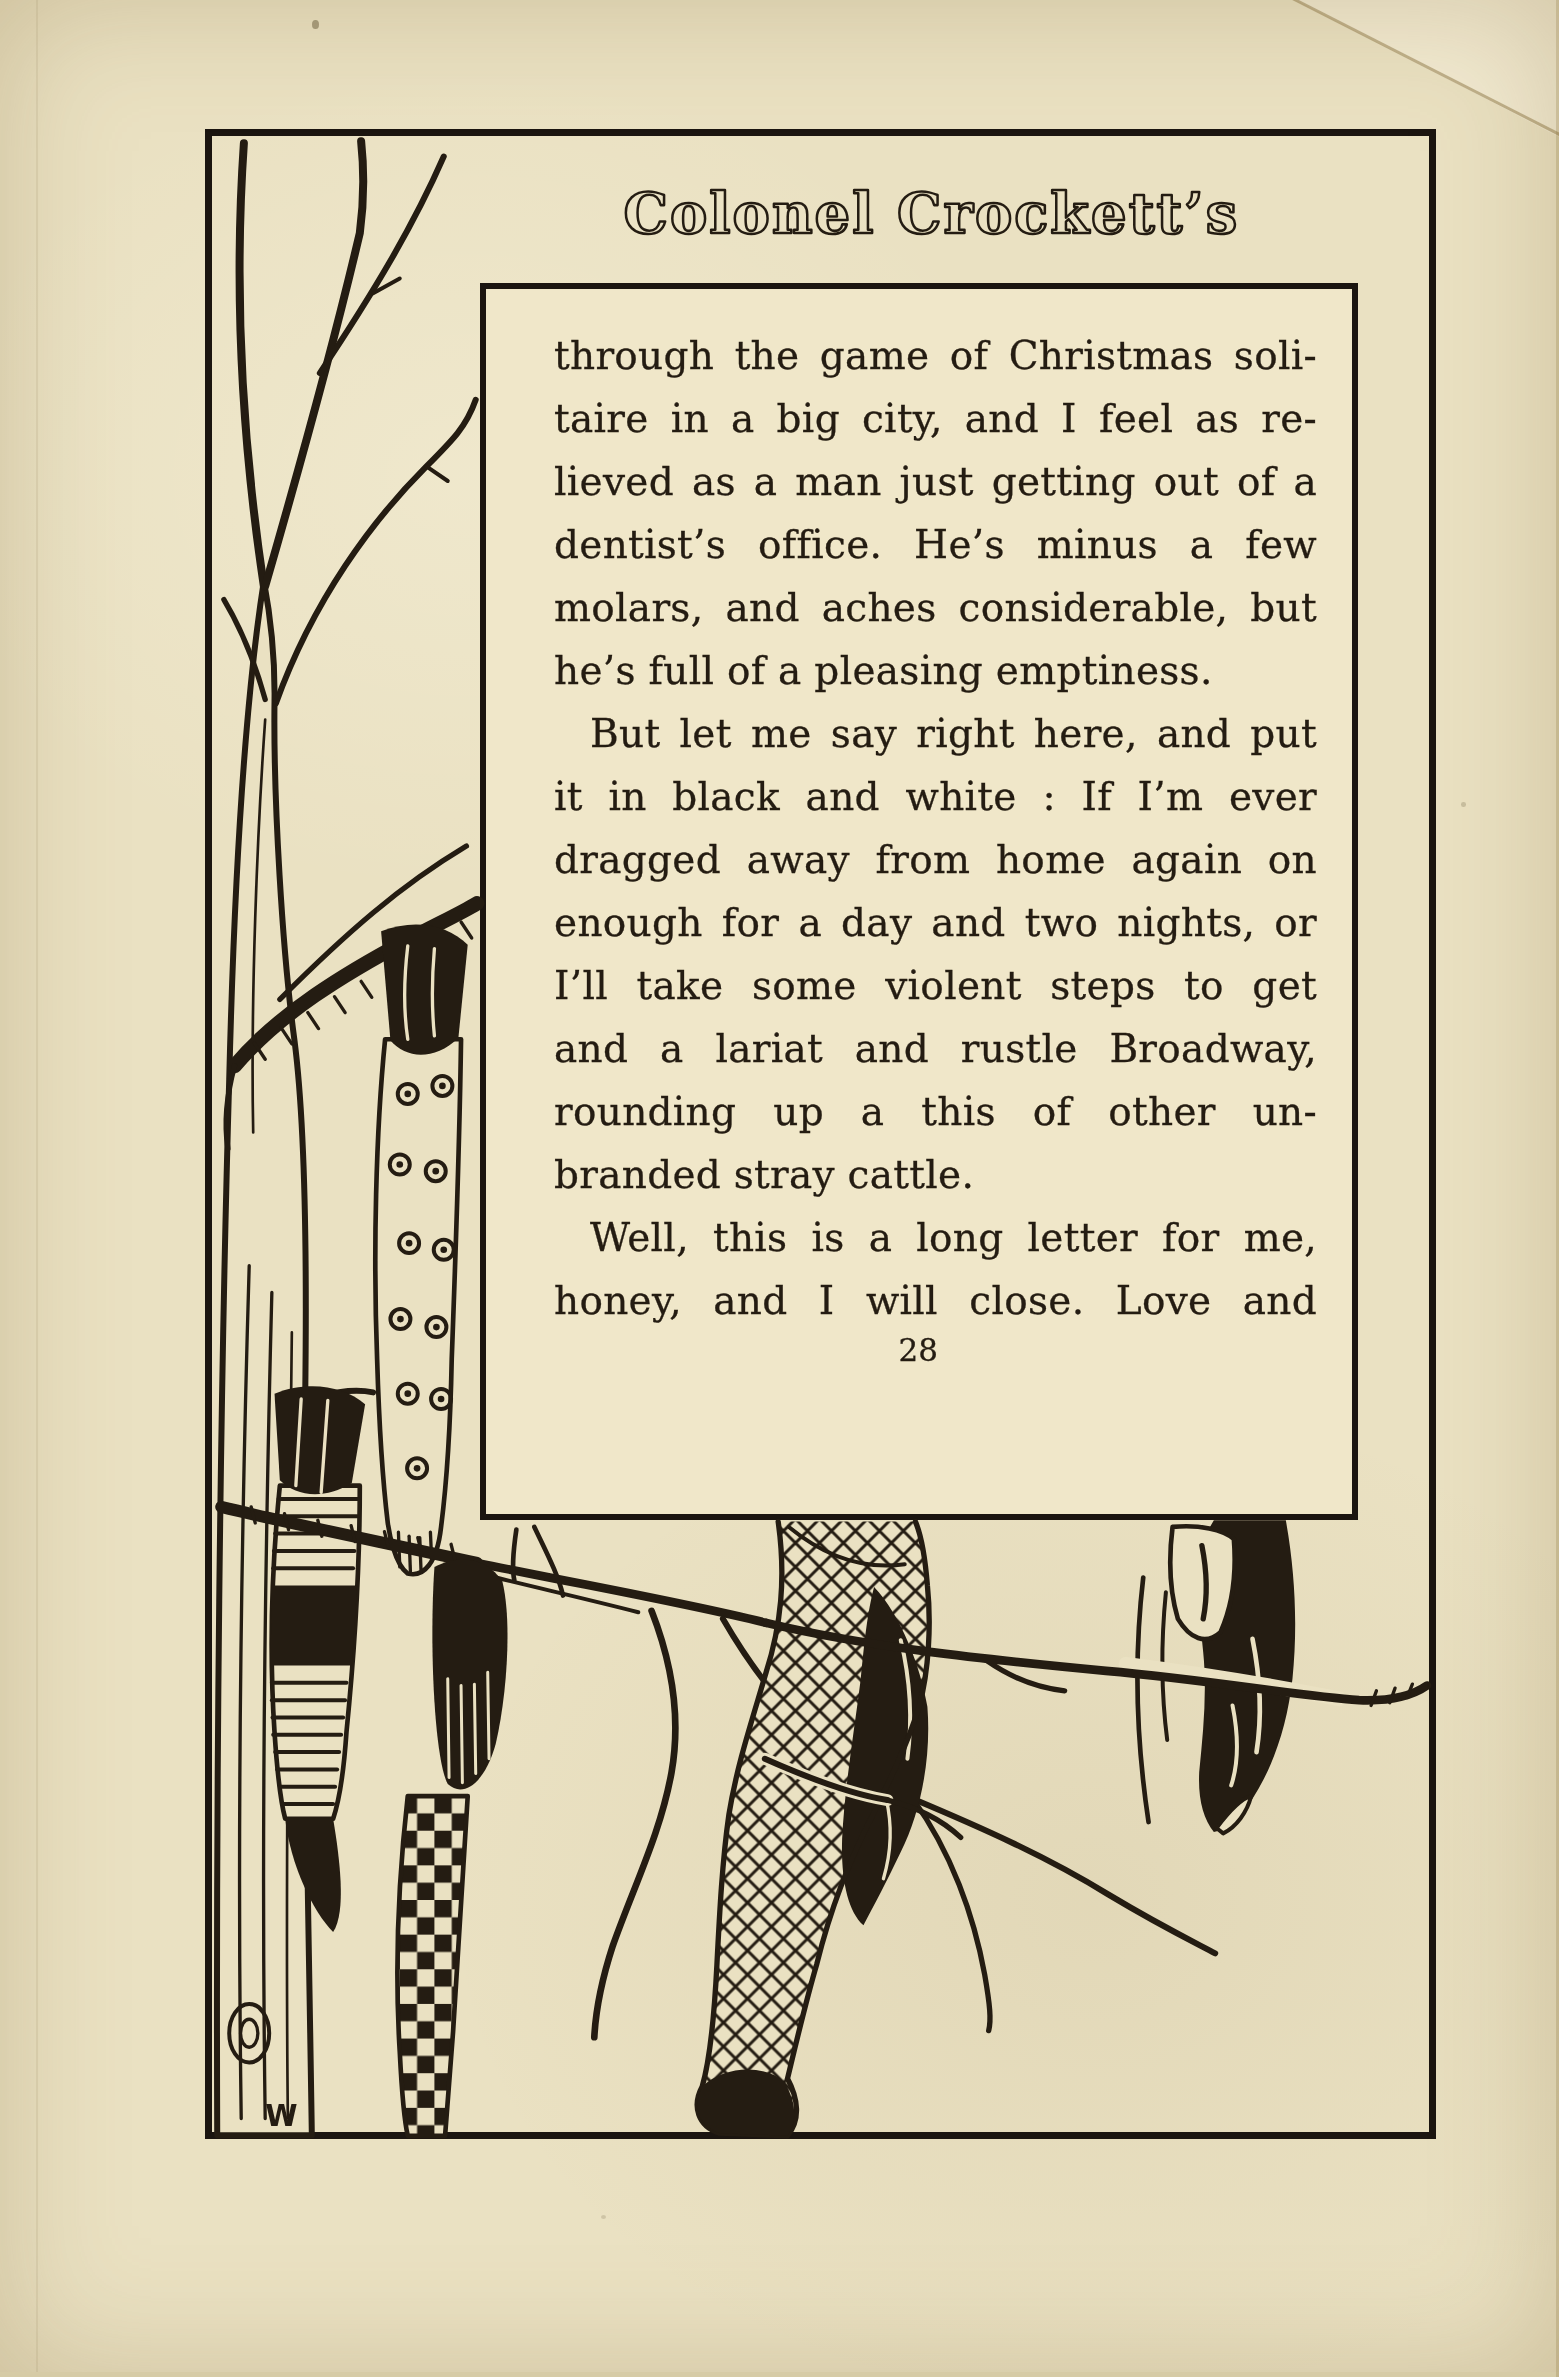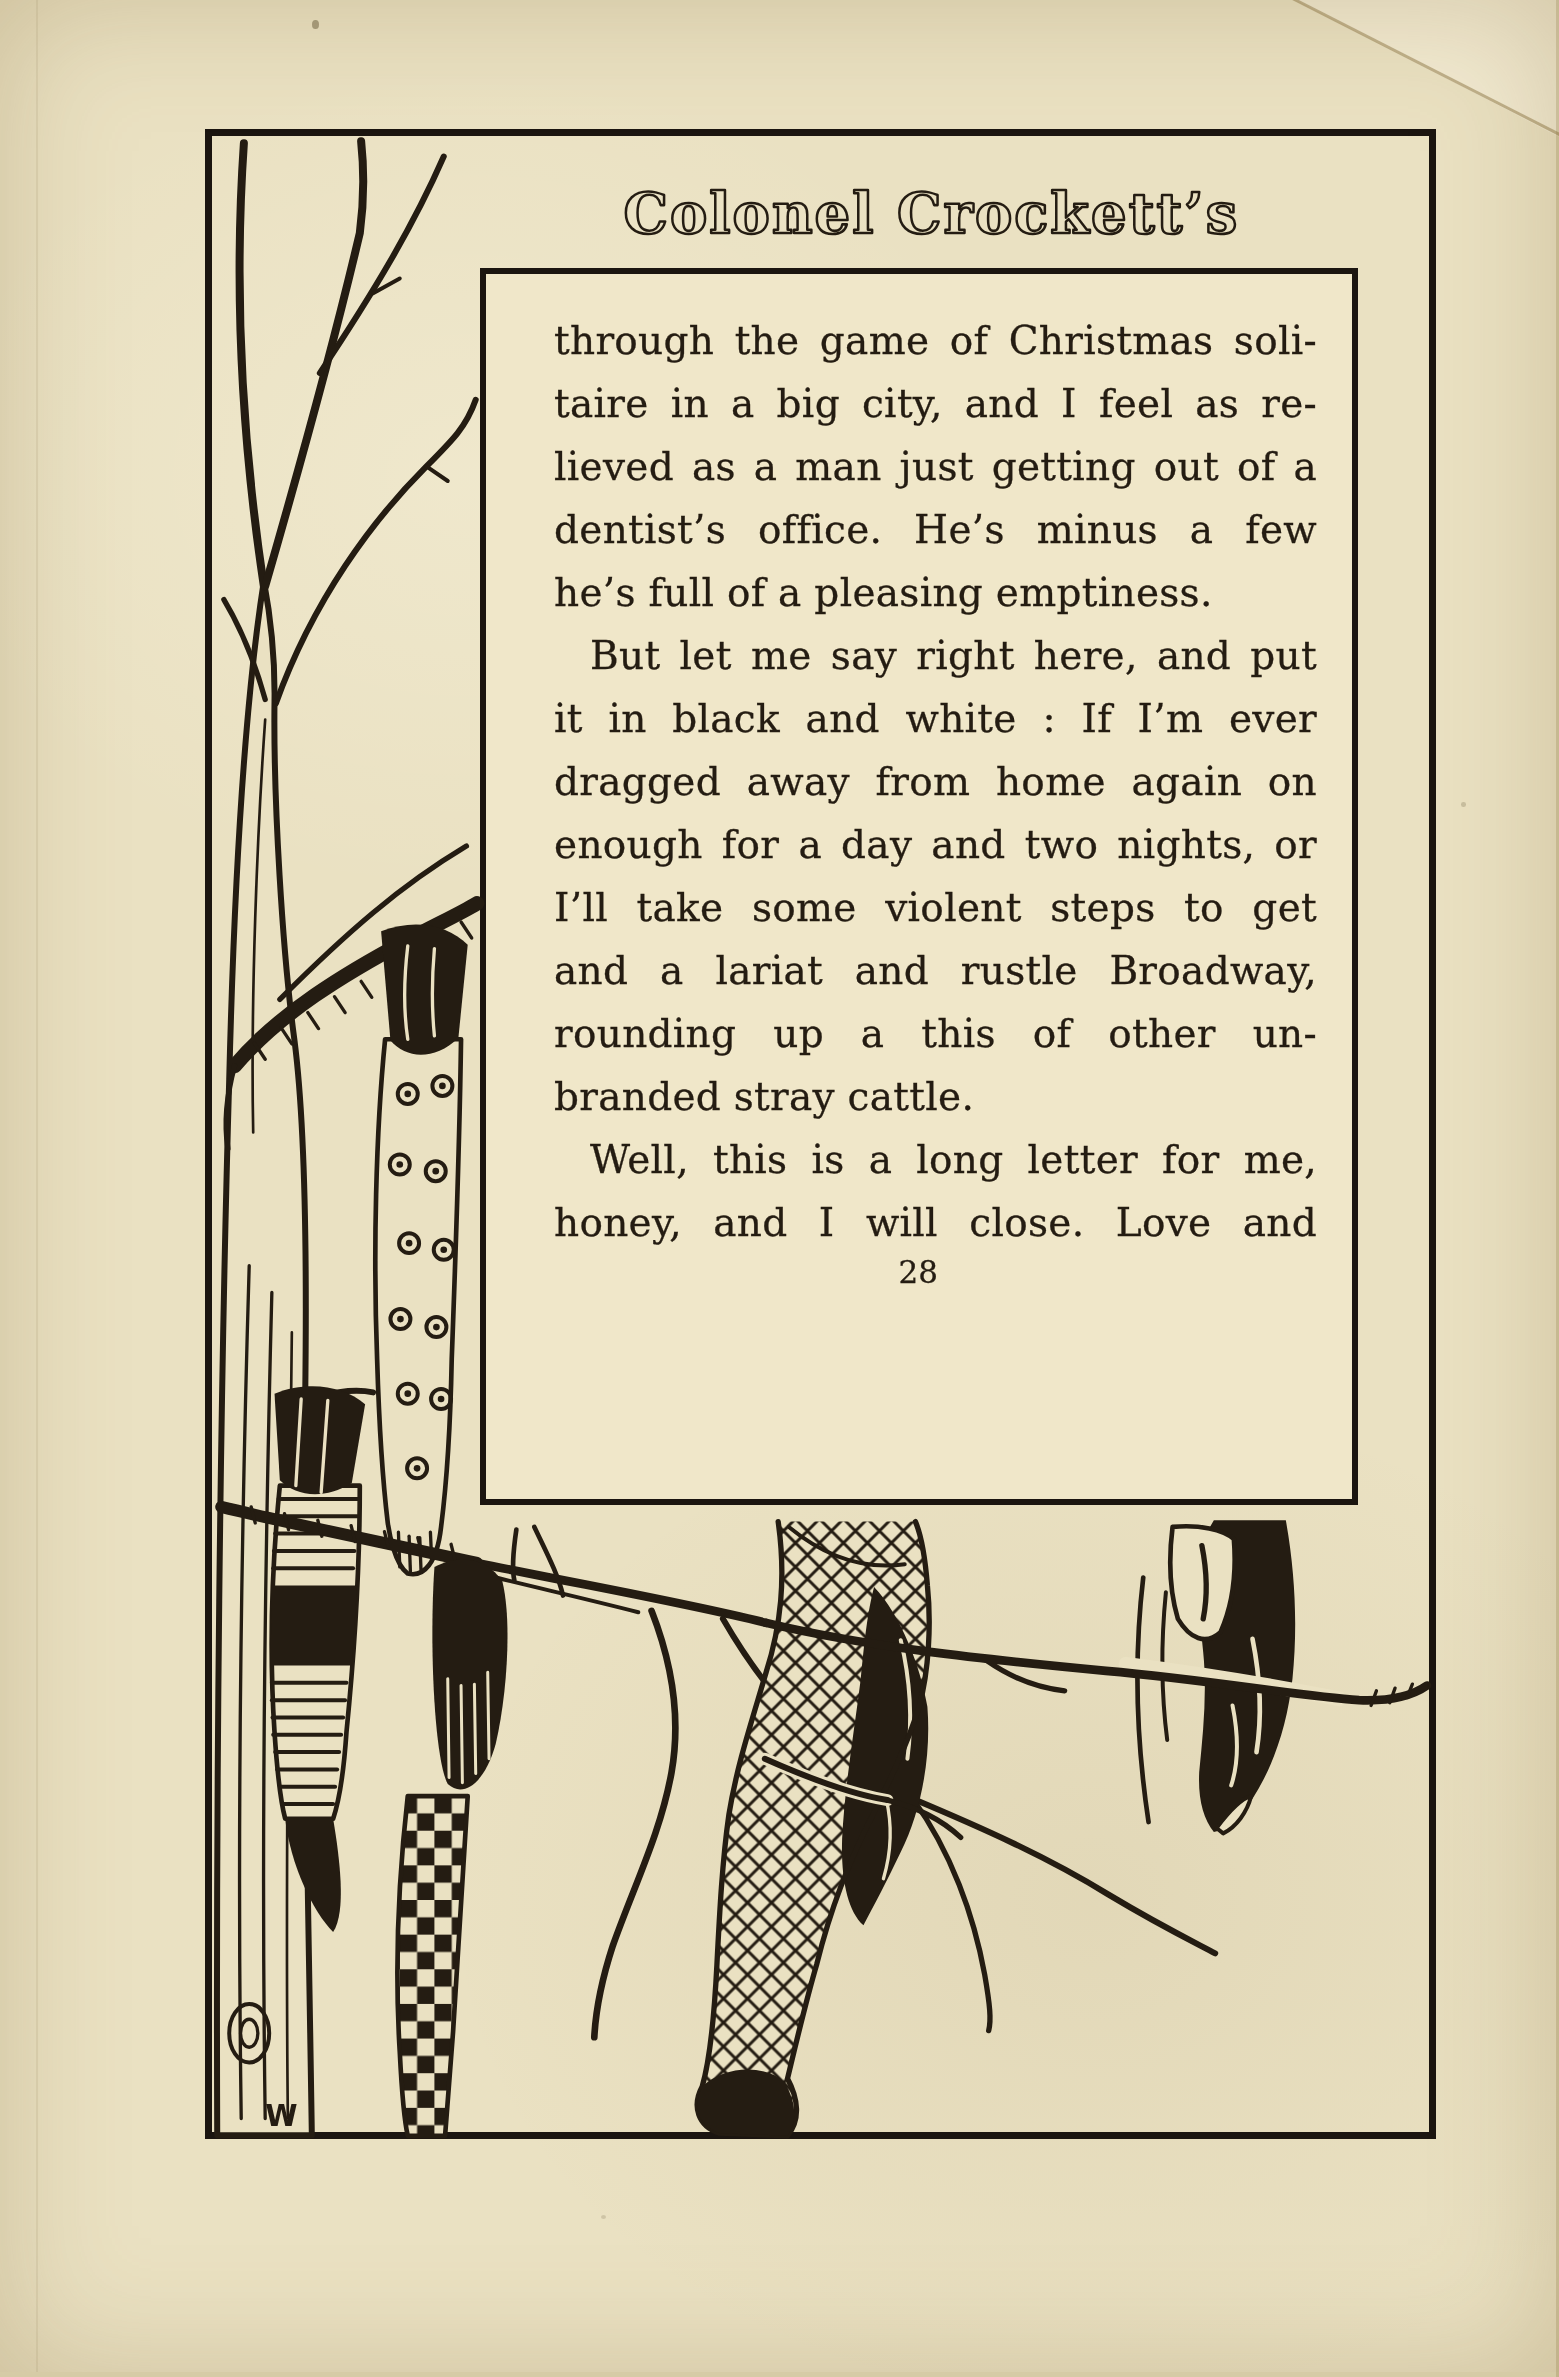--- a/index.html
+++ b/index.html
@@ -38,21 +38,21 @@
     transform:rotate(27deg);transform-origin:left top;pointer-events:none;
   }
   .speck{position:absolute;border-radius:50%;background:rgba(70,55,25,.4);filter:blur(0.7px);}
 
   .frame{
     position:absolute;left:205px;top:129px;width:1231px;height:2010px;
     border:7.3px solid var(--frame);box-sizing:border-box;
     background:transparent;
   }
   .letter-panel{
-    position:absolute;left:480px;top:268px;width:878px;height:1237px;
+    position:absolute;left:480px;top:283px;width:878px;height:1237px;
     border:6.7px solid var(--frame);box-sizing:border-box;
     background:var(--panel);
     padding:35px 35px 0 68px;
   }
   .line{
     font-size:39px;line-height:63px;height:63px;color:var(--ink);
     letter-spacing:0.3px;white-space:nowrap;
     -webkit-text-stroke:0.3px currentColor;
   }
   .line.j{white-space:normal;text-align:justify;text-align-last:justify;}
@@ -90,20 +90,21 @@
 <div class="speck" style="left:1461px;top:802px;width:4.7px;height:4.7px;opacity:.5;"></div>
 <div class="speck" style="left:601px;top:2215px;width:5.3px;height:4px;opacity:.4;"></div>
 
 <div class="frame"></div>
 
 <div class="letter-panel">
   <div class="line j">through the game of Christmas soli-</div>
   <div class="line j">taire in a big city, and I feel as re-</div>
   <div class="line j">lieved as a man just getting out of a</div>
   <div class="line j">dentist’s office.  He’s minus a few</div>
+  <div class="line j">molars, and aches considerable, but</div>
   <div class="line">he’s full of a pleasing emptiness.</div>
   <div class="line j ind">But let me say right here, and put</div>
   <div class="line j">it in black and white : If I’m ever</div>
   <div class="line j">dragged away from home again on</div>
   <div class="line j">enough for a day and two nights, or</div>
   <div class="line j">I’ll take some violent steps to get</div>
   <div class="line j">and a lariat and rustle Broadway,</div>
   <div class="line j">rounding up a this of other un-</div>
   <div class="line">branded stray cattle.</div>
   <div class="line j ind">Well, this is a long letter for me,</div>

